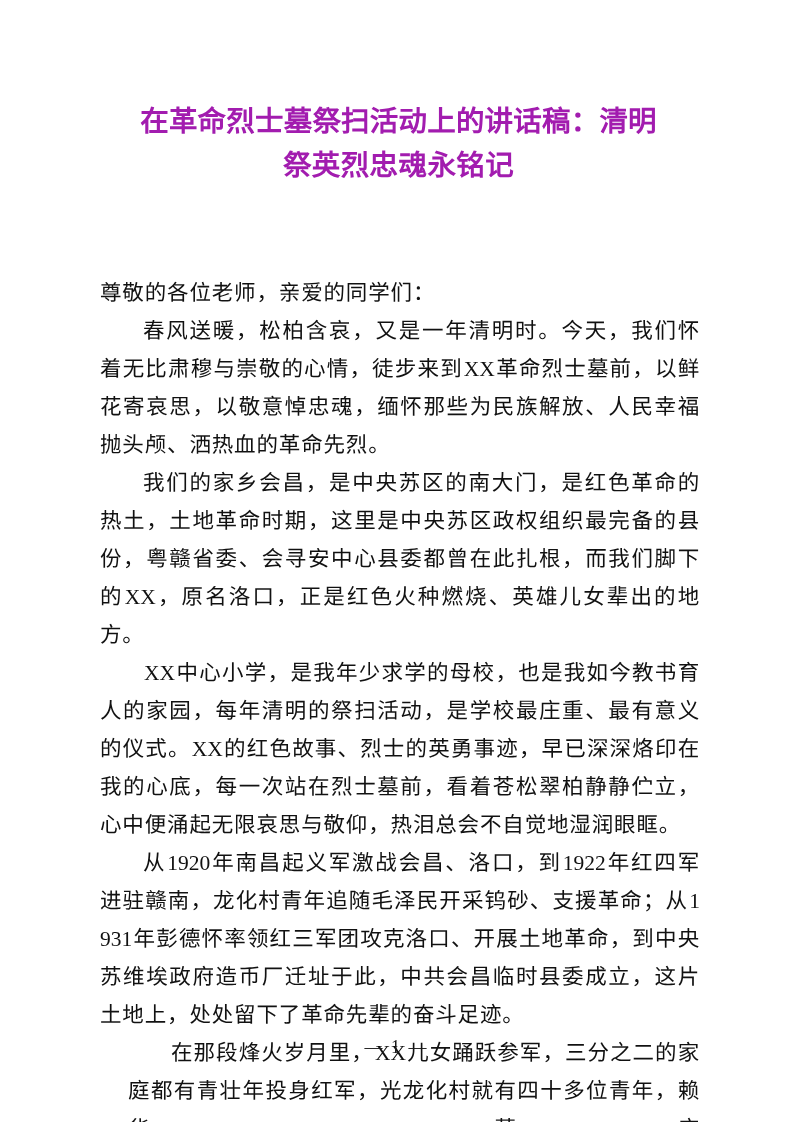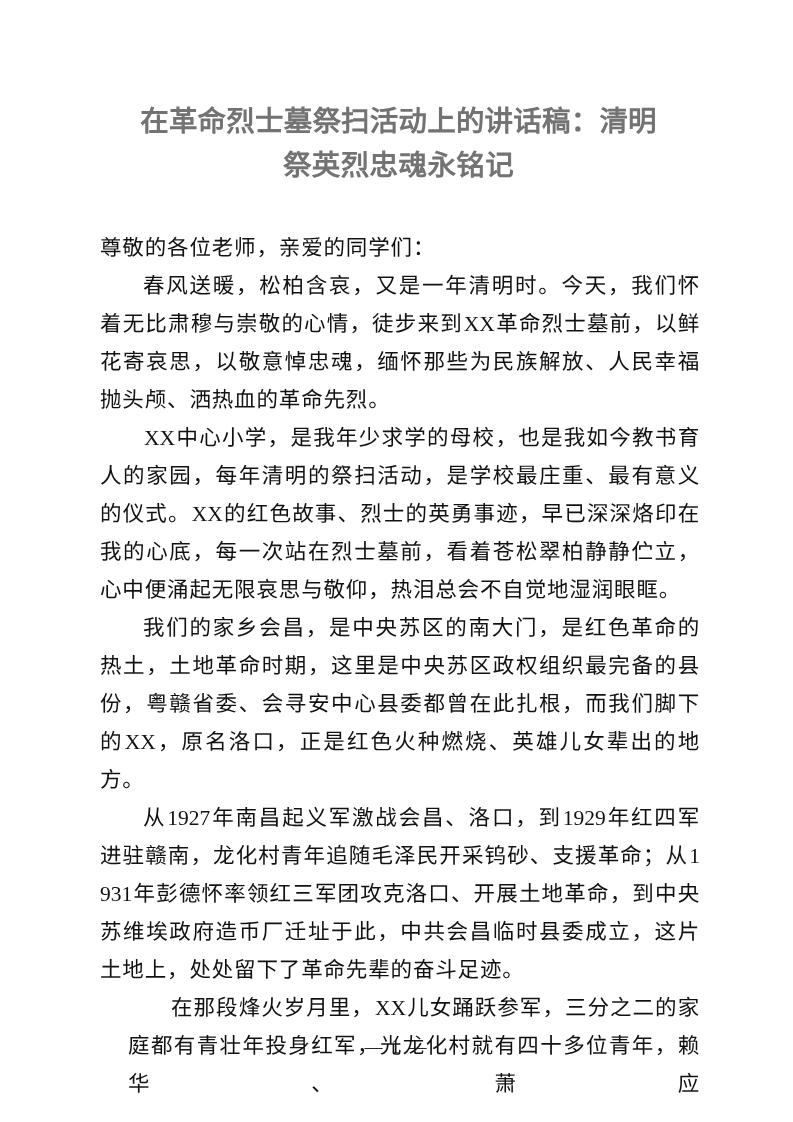--- a/index.html
+++ b/index.html
@@ -30,21 +30,21 @@
     position: absolute;
     left: 100px;
     top: 100px;
     width: 597px;
     text-align: center;
     font-family: "DejaVu Sans", "Liberation Sans", sans-serif;
     font-weight: 700;
     font-size: 28.5px;
     line-height: 44px;
     letter-spacing: 0.2px;
-    color: #737373;
+    color: #a21caf;
     text-rendering: optimizeLegibility;
   }
   .doc-title .tline {
     display: block;
     white-space: nowrap;
   }
   .doc-title .tline-2 {
     letter-spacing: 0.4px;
     font-family: Liberation Serif, serif;
   }
@@ -71,20 +71,21 @@
   .para.indent {
     text-indent: 2em;
   }
   .para.last-line-stretch {
     text-align-last: justify;
     margin-left: 28px;
   }
   
   .para.ragged-last {
     text-align-last: left;
+    margin-top: 45px;
   }
 
   
   .lat {
     font-family: "Liberation Serif", "DejaVu Serif", serif;
     letter-spacing: 0;
     padding: 0 1px;
   }
   .lat-b {
     font-family: "Liberation Serif", "DejaVu Serif", serif;
@@ -116,25 +117,25 @@
     <span class="tline tline-1">在革命烈士墓祭扫活动上的讲话稿：清明</span>
     <span class="tline tline-2">祭英烈忠魂永铭记</span>
   </div>
 
   <div class="body-block">
 
     <p class="para ragged-last">尊敬的各位老师，亲爱的同学们：</p>
 
     <p class="para indent">春风送暖，松柏含哀，又是一年清明时。今天，我们怀着无比肃穆与崇敬的心情，徒步来到<span class="lat-b">XX</span>革命烈士墓前，以鲜花寄哀思，以敬意悼忠魂，缅怀那些为民族解放、人民幸福抛头颅、洒热血的革命先烈。</p>
 
+    <p class="para indent">我们的家乡会昌，是中央苏区的南大门，是红色革命的热土，土地革命时期，这里是中央苏区政权组织最完备的县份，粤赣省委、会寻安中心县委都曾在此扎根，而我们脚下的<span class="lat-b">XX</span>，原名洛口，正是红色火种燃烧、英雄儿女辈出的地方。</p>
+
     <p class="para indent"><span class="lat-b">XX</span>中心小学，是我年少求学的母校，也是我如今教书育人的家园，每年清明的祭扫活动，是学校最庄重、最有意义的仪式。<span class="lat-b">XX</span>的红色故事、烈士的英勇事迹，早已深深烙印在我的心底，每一次站在烈士墓前，看着苍松翠柏静静伫立，心中便涌起无限哀思与敬仰，热泪总会不自觉地湿润眼眶。</p>
 
-    <p class="para indent">我们的家乡会昌，是中央苏区的南大门，是红色革命的热土，土地革命时期，这里是中央苏区政权组织最完备的县份，粤赣省委、会寻安中心县委都曾在此扎根，而我们脚下的<span class="lat-b">XX</span>，原名洛口，正是红色火种燃烧、英雄儿女辈出的地方。</p>
-
-    <p class="para indent">从<span class="lat">1927</span>年南昌起义军激战会昌、洛口，到<span class="lat">1929</span>年红四军进驻赣南，龙化村青年追随毛泽民开采钨砂、支援革命；从<span class="lat">1931</span>年彭德怀率领红三军团攻克洛口、开展土地革命，到中央苏维埃政府造币厂迁址于此，中共会昌临时县委成立，这片土地上，处处留下了革命先辈的奋斗足迹。</p>
+    <p class="para indent">从<span class="lat">1920</span>年南昌起义军激战会昌、洛口，到<span class="lat">1922</span>年红四军进驻赣南，龙化村青年追随毛泽民开采钨砂、支援革命；从<span class="lat">1931</span>年彭德怀率领红三军团攻克洛口、开展土地革命，到中央苏维埃政府造币厂迁址于此，中共会昌临时县委成立，这片土地上，处处留下了革命先辈的奋斗足迹。</p>
 
     <p class="para indent last-line-stretch">在那段烽火岁月里，<span class="lat-b">XX</span>儿女踊跃参军，三分之二的家庭都有青壮年投身红军，光龙化村就有四十多位青年，赖华、萧应</p>
 
   </div>
 
   <div class="page-footer">
     <span>— 1 —</span>
   </div>
 
 </div>

